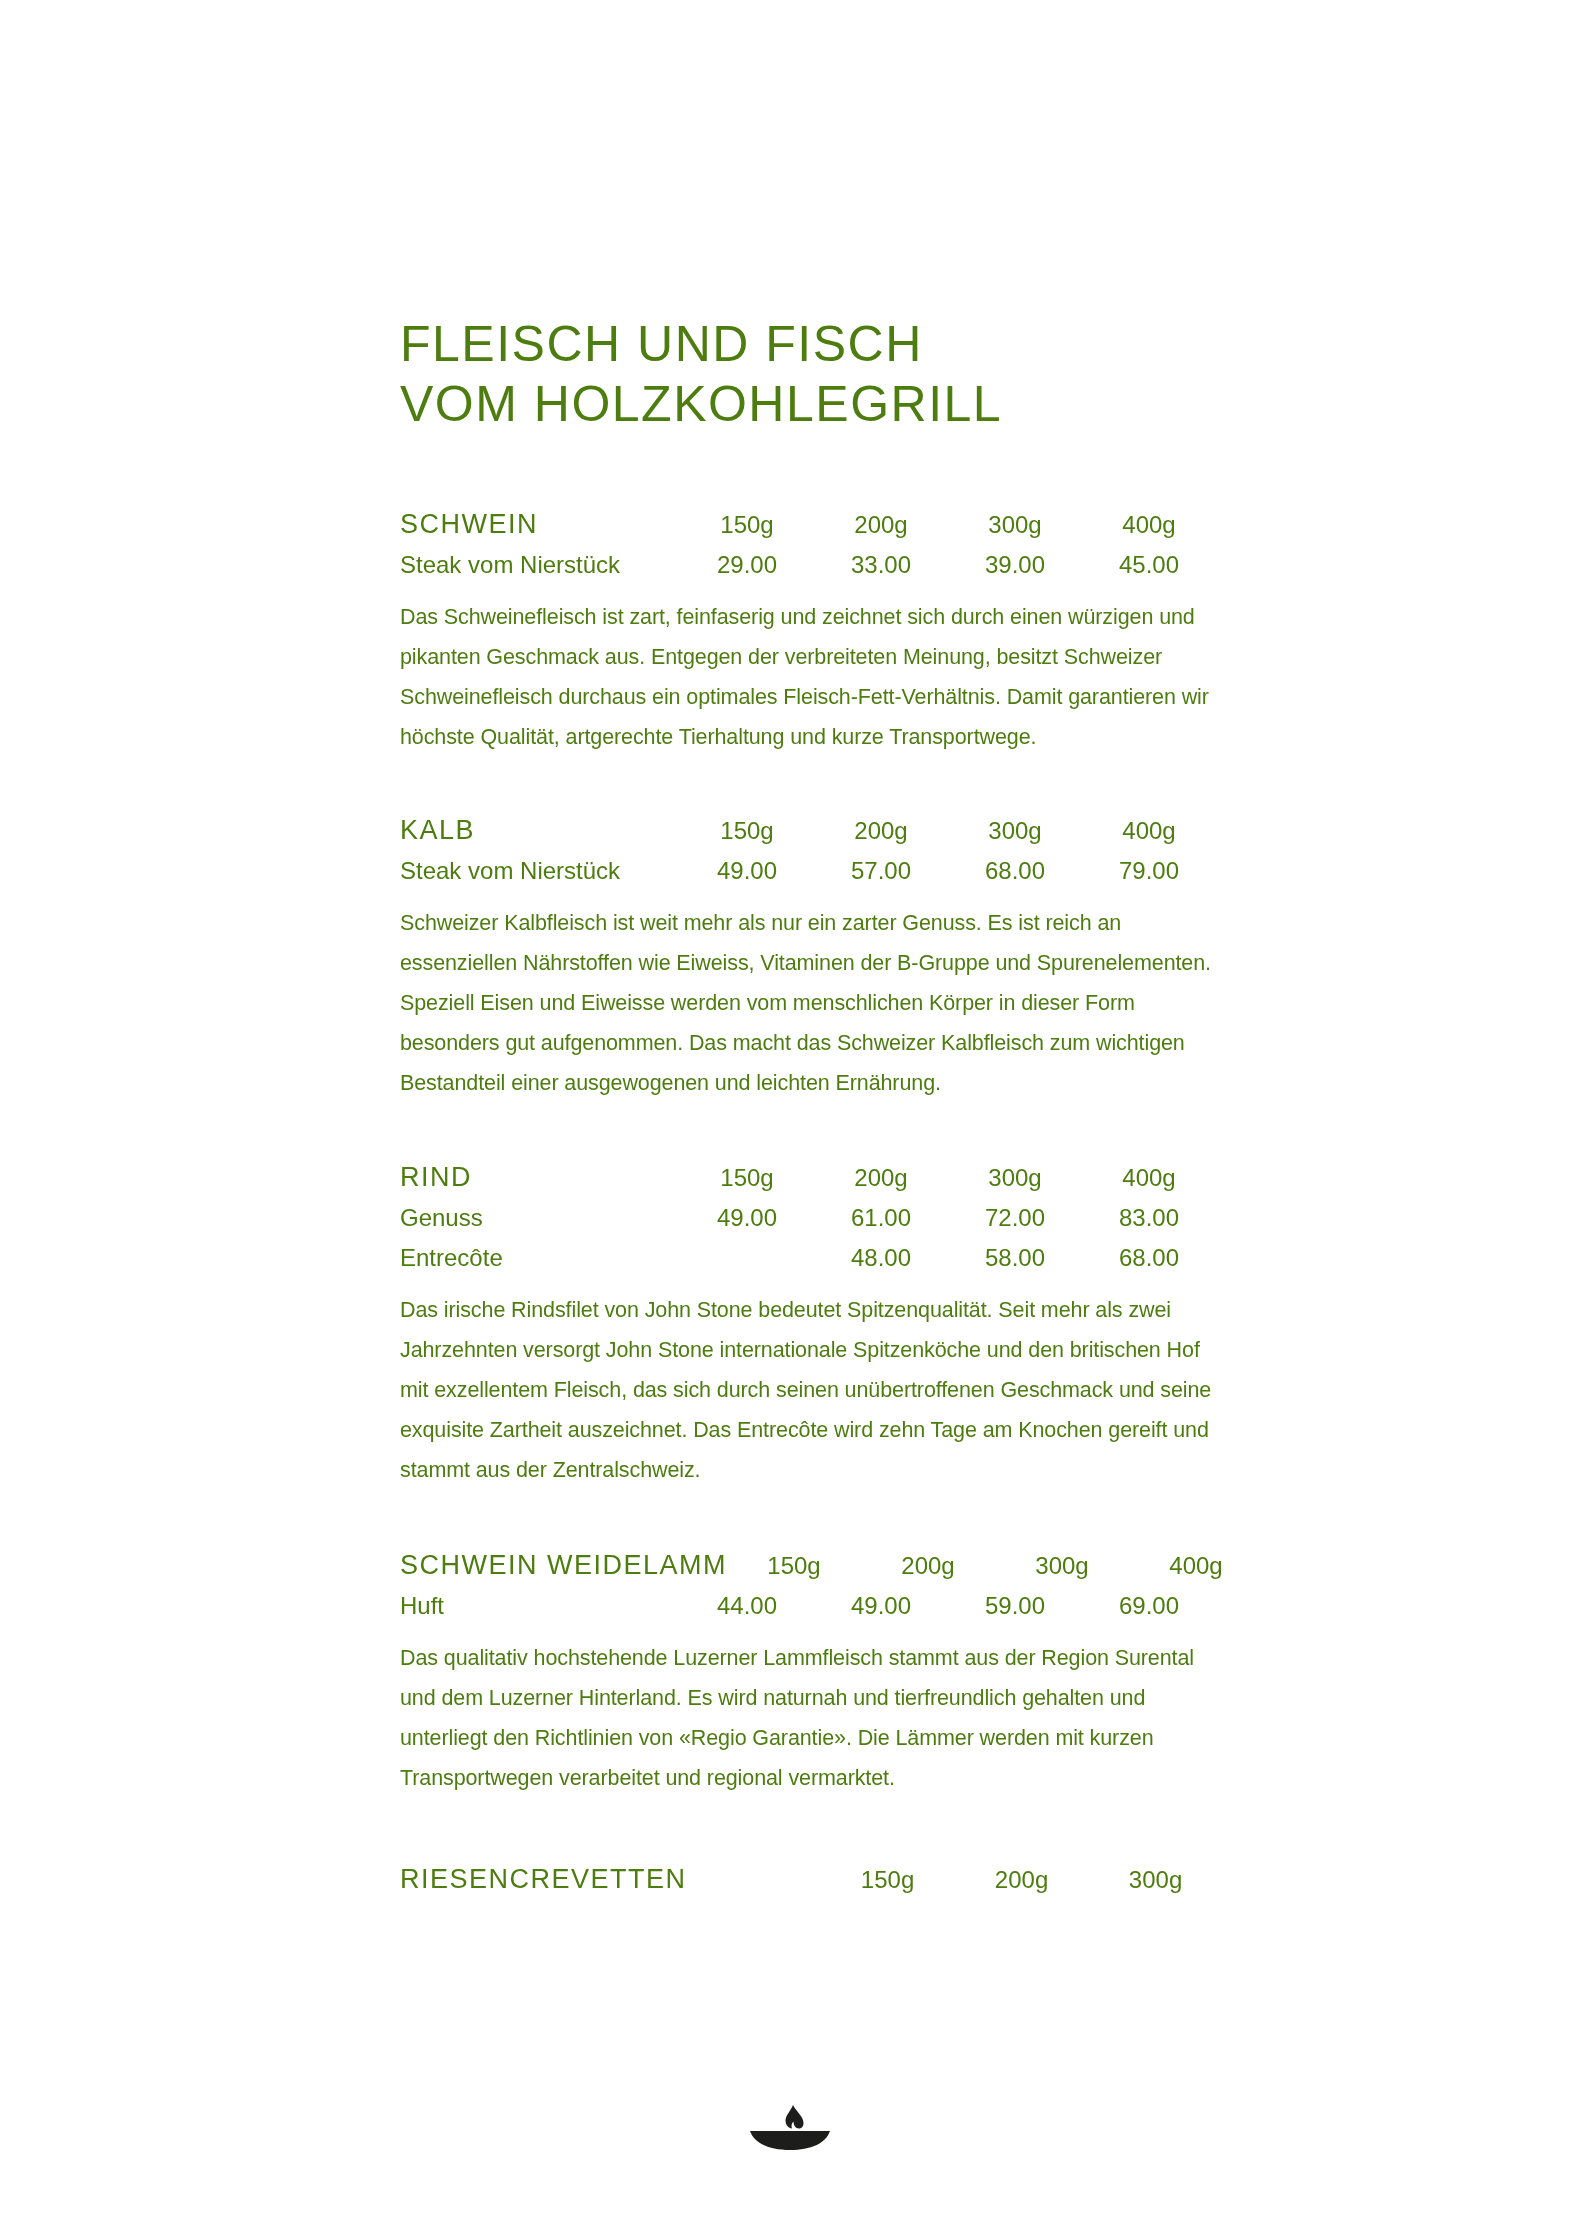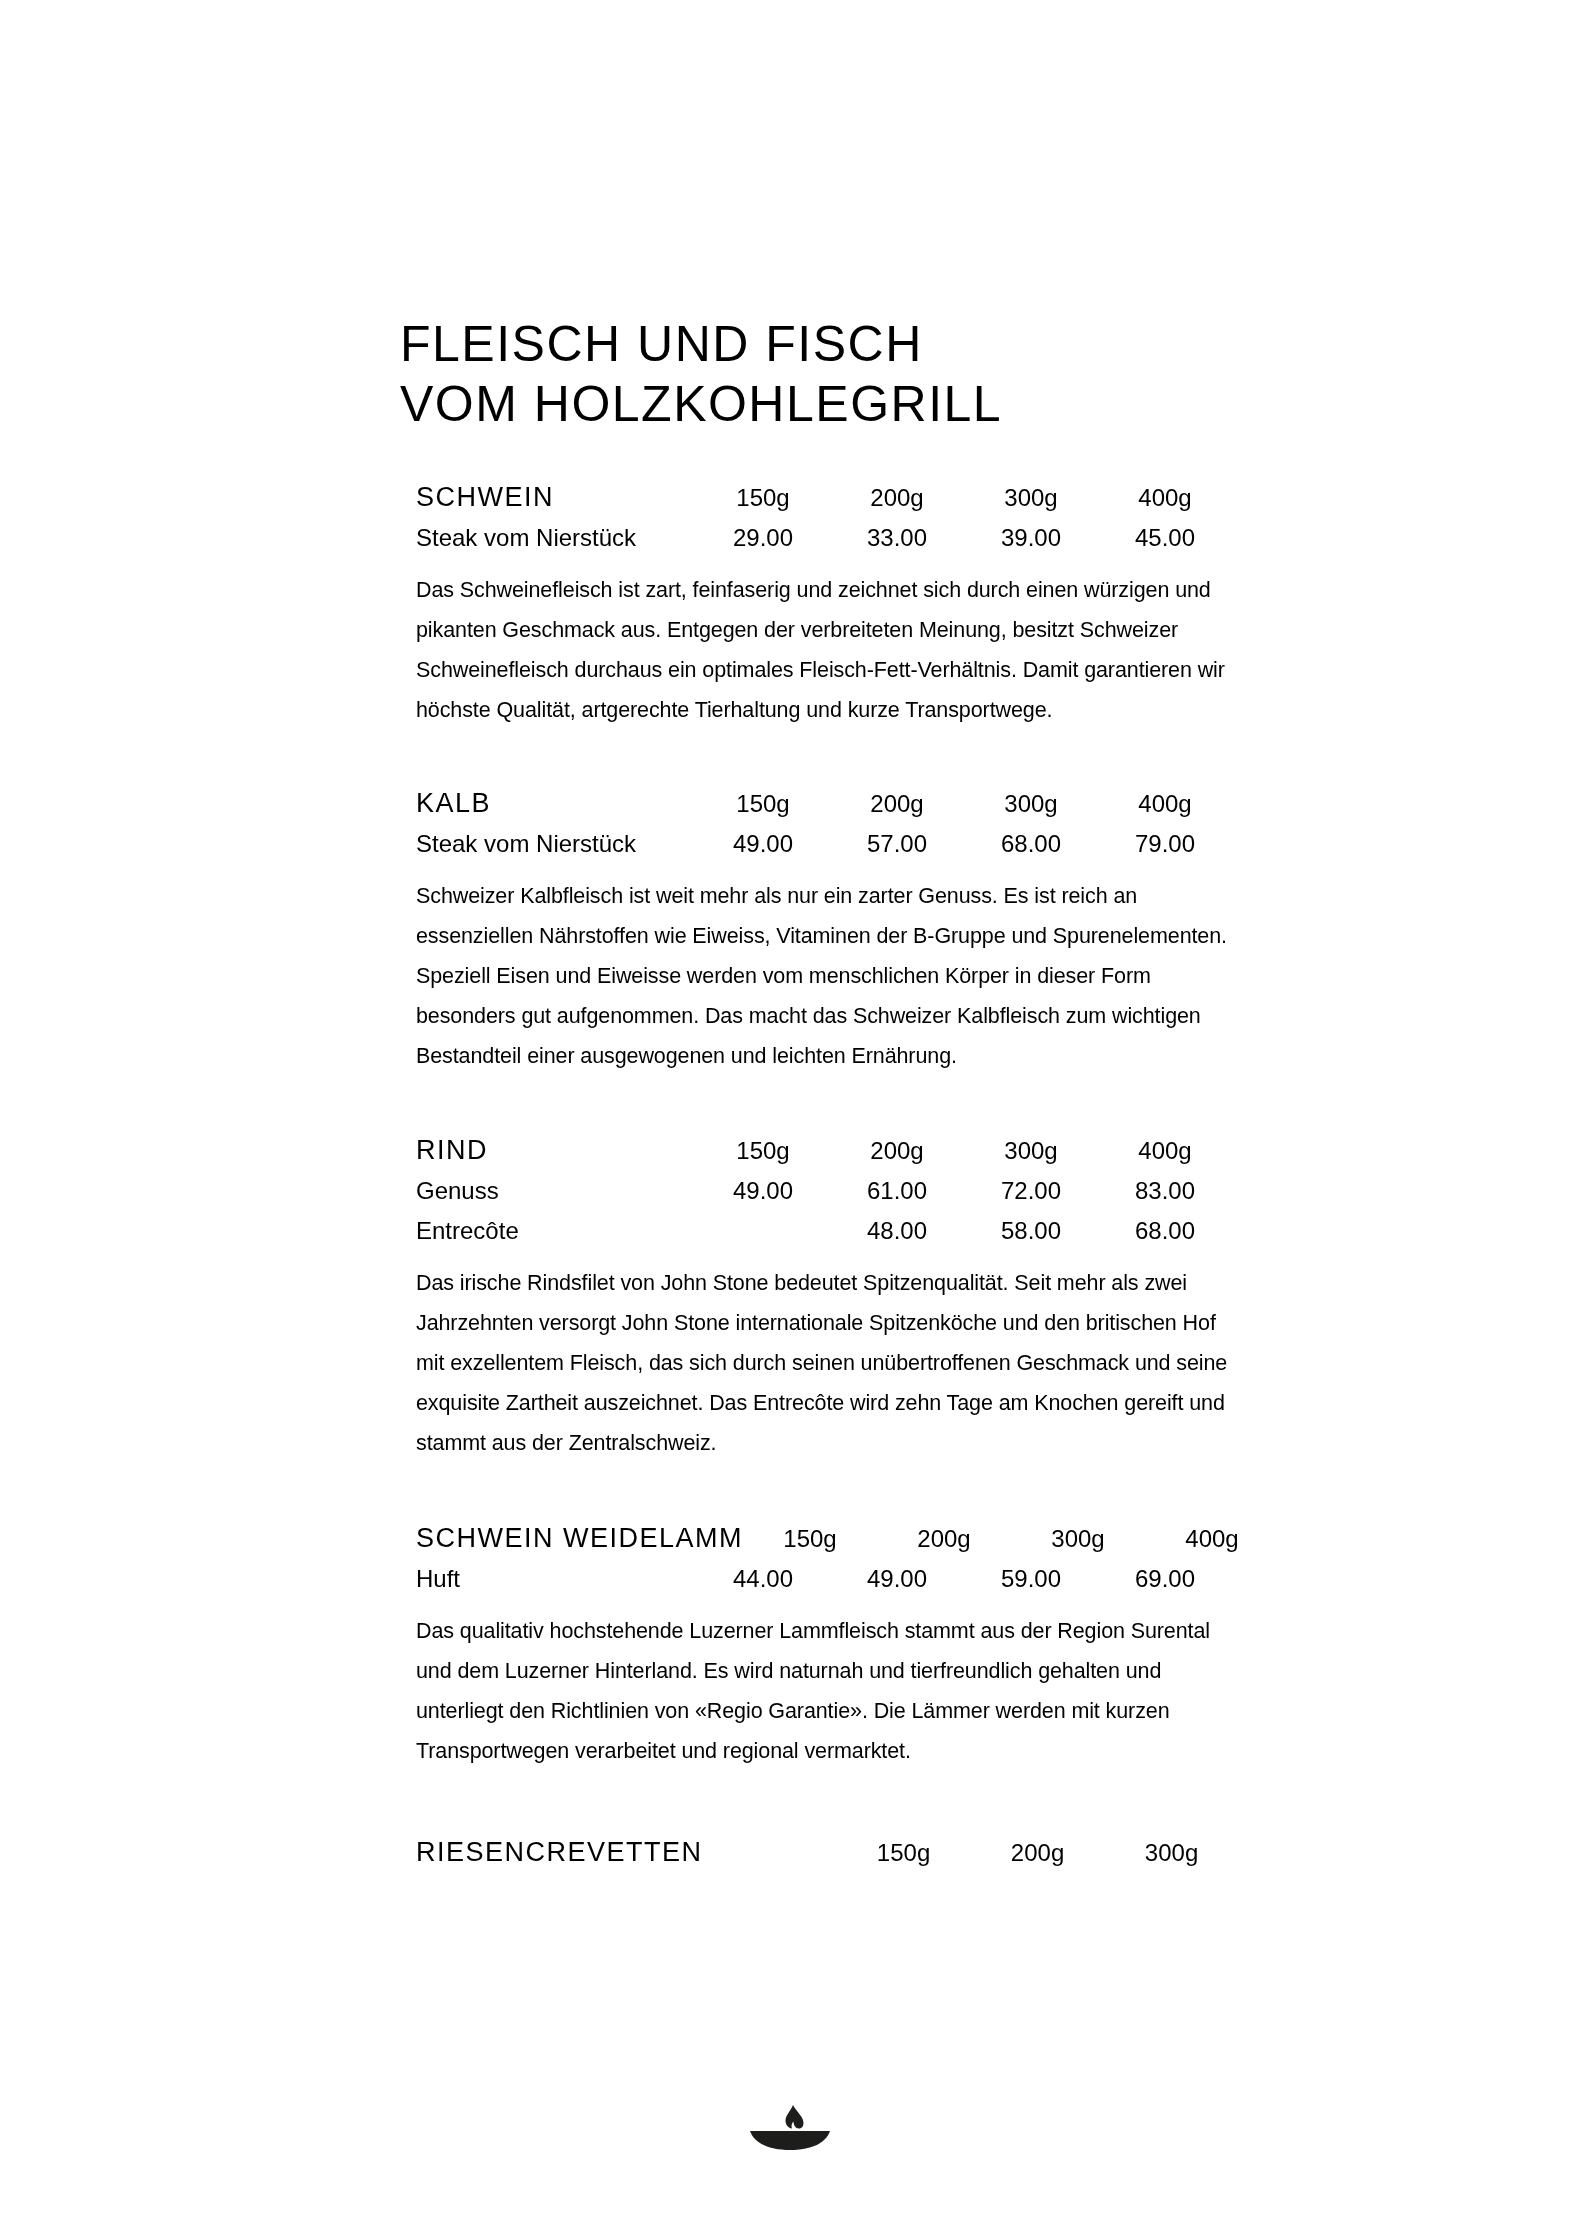--- a/index.html
+++ b/index.html
@@ -2,42 +2,43 @@
 <html lang="de"><head>
 <meta charset="utf-8">
 <style>
   html, body { margin: 0; padding: 0; background: #e8e8e8; }
   .page {
     position: relative;
     width: 1579px;
     height: 2233px;
     margin: 0 auto;
     background: #ffffff;
-    color: #000000;
+    color: #4d7c0f;
     font-family: "Liberation Sans", "DejaVu Sans", sans-serif;
     overflow: hidden;
   }
 
   
   .menu-title {
     position: absolute;
     left: 400px; top: 280px;
     width: 816px;
     font-size: 50px;
     font-weight: 300;
     letter-spacing: 1.5px;
     line-height: 60px;
     white-space: nowrap;
   }
 
   
   .section {
     position: absolute;
-    left: 416px;
+    left: 400px;
     width: 816px;
+    margin-top: 27px;
   }
   .section--schwein      { top: 477px; }
   .section--kalb         { top: 783px; }
   .section--rind         { top: 1130px; }
   .section--lamm         { top: 1518px; }
   .section--crevetten    { top: 1832px; }
 
   .thead, .trow {
     display: grid;
     grid-template-columns: 1fr 134px 134px 134px 134px;

